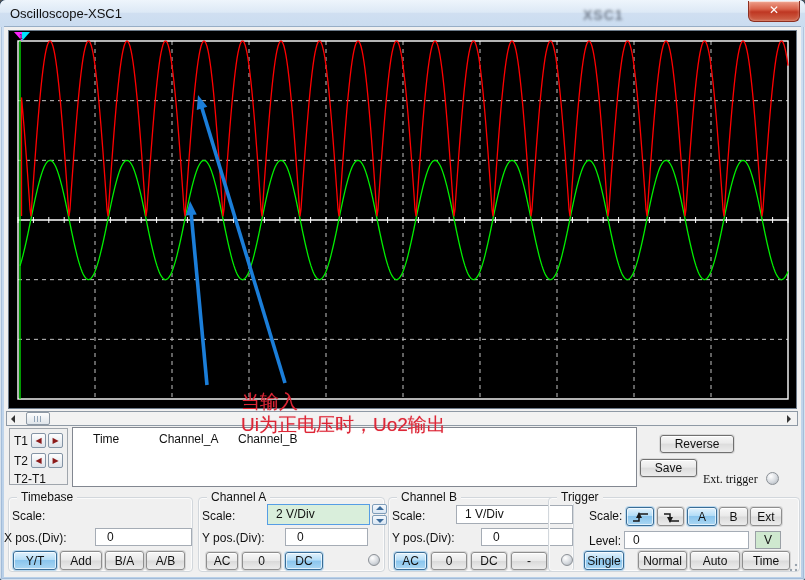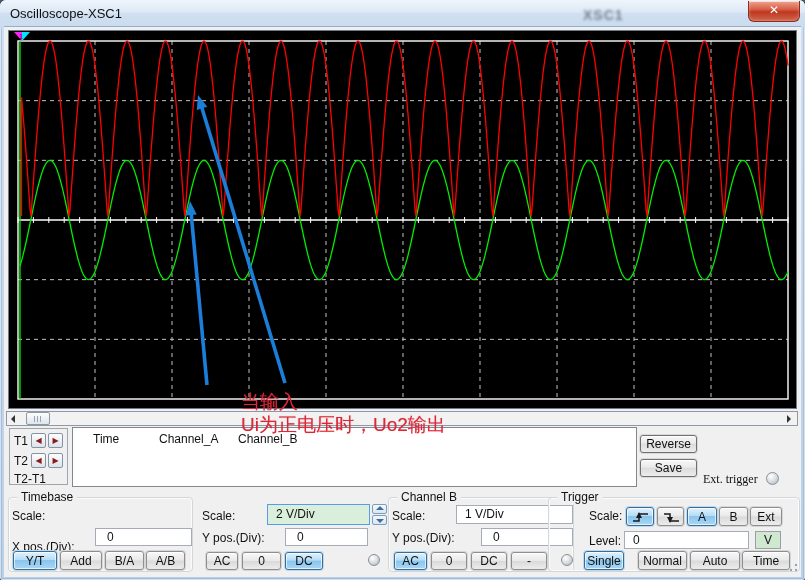--- a/index.html
+++ b/index.html
@@ -181,36 +181,39 @@
     <button class="mini-btn" style="left:38px;top:24px;"><span>▶</span></button>
     <span class="cur-lbl" style="top:43px;">T2-T1</span>
   </div>
 
   <div class="readout-table">
     <span class="rt-head" style="left:20px;">Time</span>
     <span class="rt-head" style="left:86px;">Channel_A</span>
     <span class="rt-head" style="left:165px;">Channel_B</span>
   </div>
 
-  <button class="win-btn" style="left:640px;top:435px;width:57px;height:18px;">Reverse</button>
+  <button class="win-btn" style="left:660px;top:435px;width:74px;height:18px;">Reverse</button>
   <button class="win-btn" style="left:640px;top:459px;width:57px;height:18px;">Save</button>
   <span class="ext-lbl">Ext. trigger</span>
   <div class="term-circle" style="left:766px;top:472px;width:13px;height:13px;"></div>
 
   <div class="group" style="left:8px;width:185px;">
     <span class="group-label">Timebase</span>
   </div>
   <span class="fld-lbl" style="left:12px;top:509px;">Scale:</span>
-  <span class="fld-lbl" style="left:12px;top:531px;margin-top:9px;">X pos.(Div):</span>
+  <span class="fld-lbl" style="left:4px;top:531px;">X pos.(Div):</span>
   <div class="field" style="left:95px;top:528px;width:97px;height:18px;padding-left:11px;">0</div>
   <button class="tbtn blue" style="left:13px;top:551px;width:44px;">Y/T</button>
   <button class="tbtn" style="left:60px;top:551px;width:42px;">Add</button>
   <button class="tbtn" style="left:105px;top:551px;width:39px;">B/A</button>
   <button class="tbtn" style="left:146px;top:551px;width:39px;">A/B</button>
 
+  <div class="group" style="left:198px;width:187px;">
+    <span class="group-label">Channel A</span>
+  </div>
   <span class="fld-lbl" style="left:202px;top:509px;">Scale:</span>
   <div class="field green" style="left:267px;top:504px;width:103px;height:21px;line-height:19px;">2 V/Div</div>
   <div class="spinner" style="left:372px;top:504px;">
     <div class="spin-half" style="top:0;">
         <div class="spin-tri" style="top:1px;border-top:none;border-bottom-color:#3c6c9c;"></div>
       </div>
     <div class="spin-half" style="top:11px;">
         <div class="spin-tri" style="top:3px;border-bottom:none;border-top-color:#3c6c9c;"></div>
       </div>
   </div>

